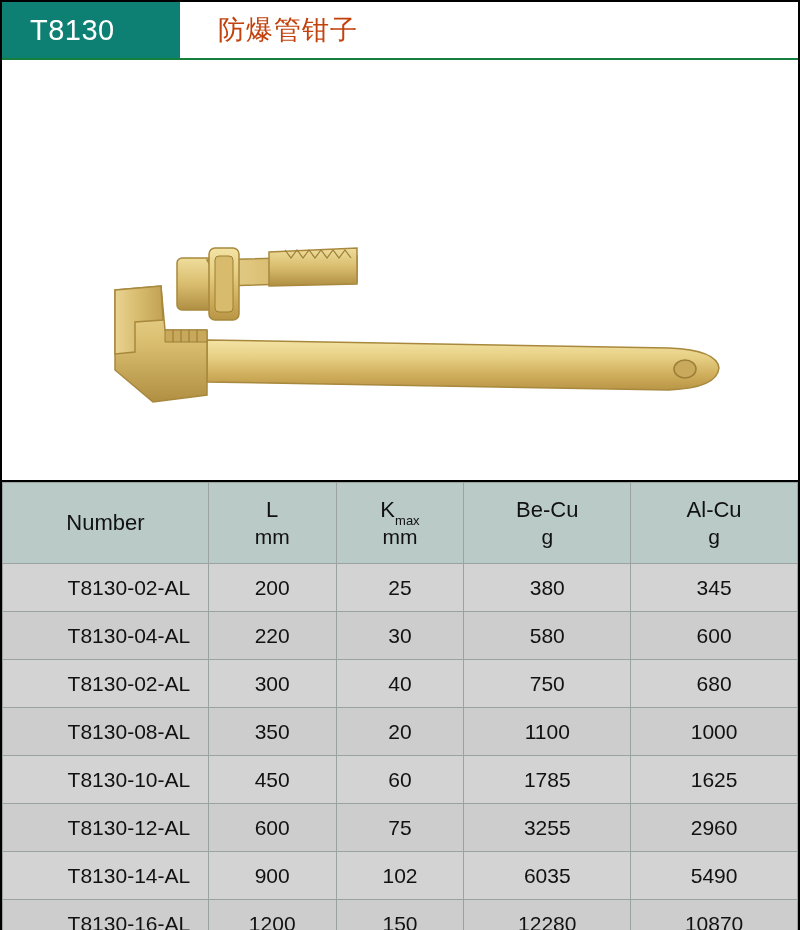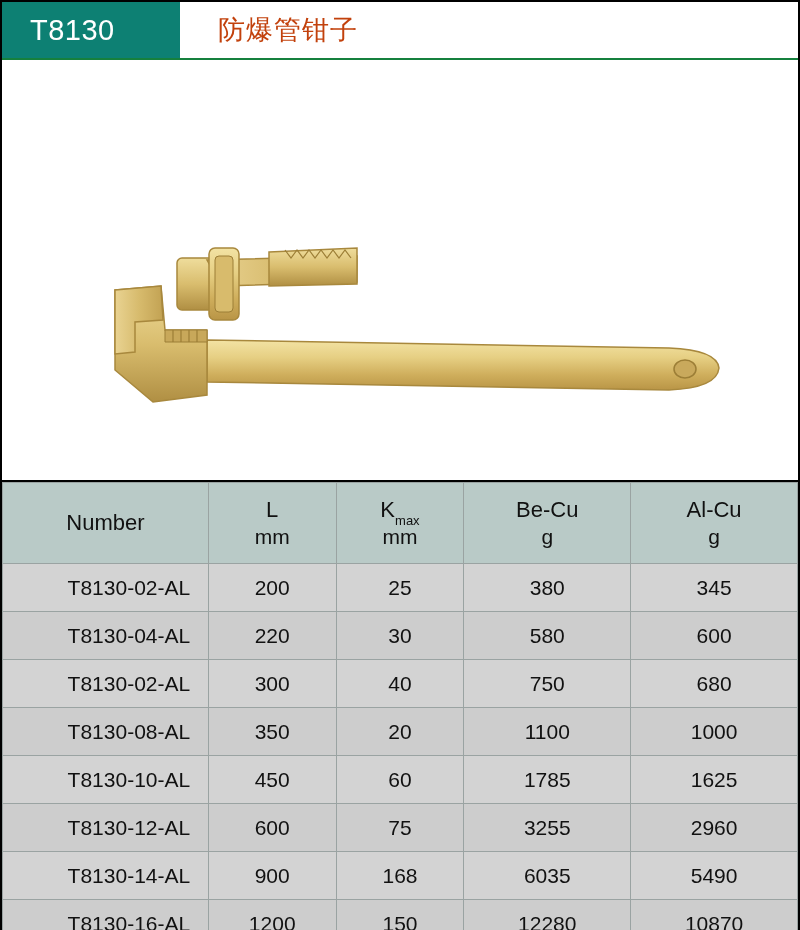--- a/index.html
+++ b/index.html
@@ -250,21 +250,21 @@
       <tr>
         <td class="cell-number">T8130-12-AL</td>
         <td>600</td>
         <td>75</td>
         <td>3255</td>
         <td>2960</td>
       </tr>
       <tr>
         <td class="cell-number">T8130-14-AL</td>
         <td>900</td>
-        <td>168</td>
+        <td>102</td>
         <td>6035</td>
         <td>5490</td>
       </tr>
       <tr>
         <td class="cell-number">T8130-16-AL</td>
         <td>1200</td>
         <td>150</td>
         <td>12280</td>
         <td>10870</td>
       </tr>

